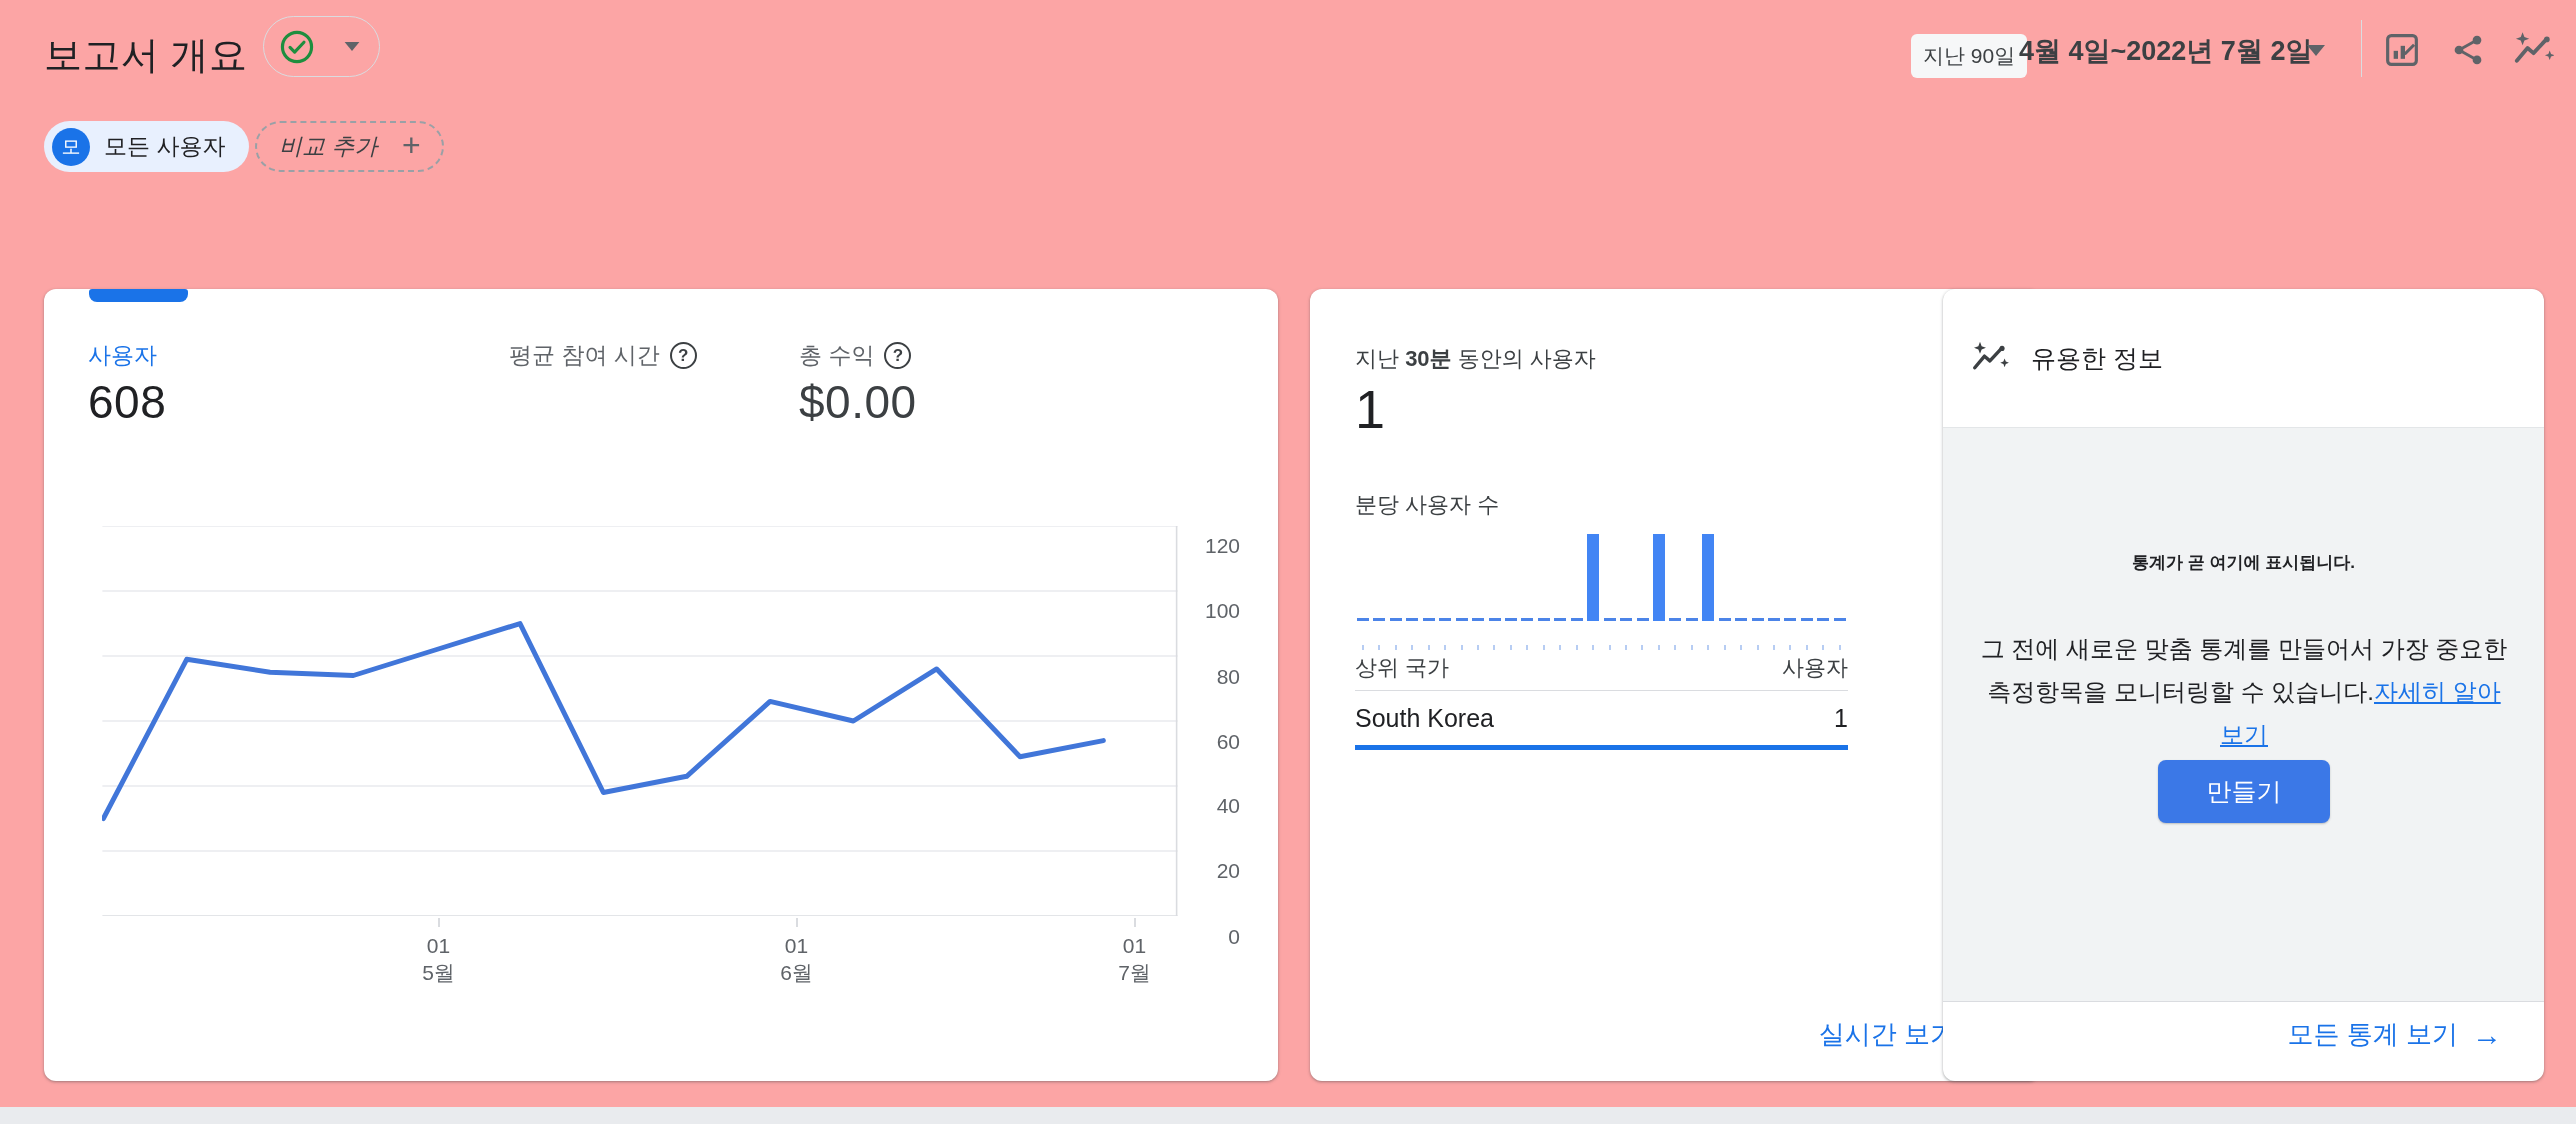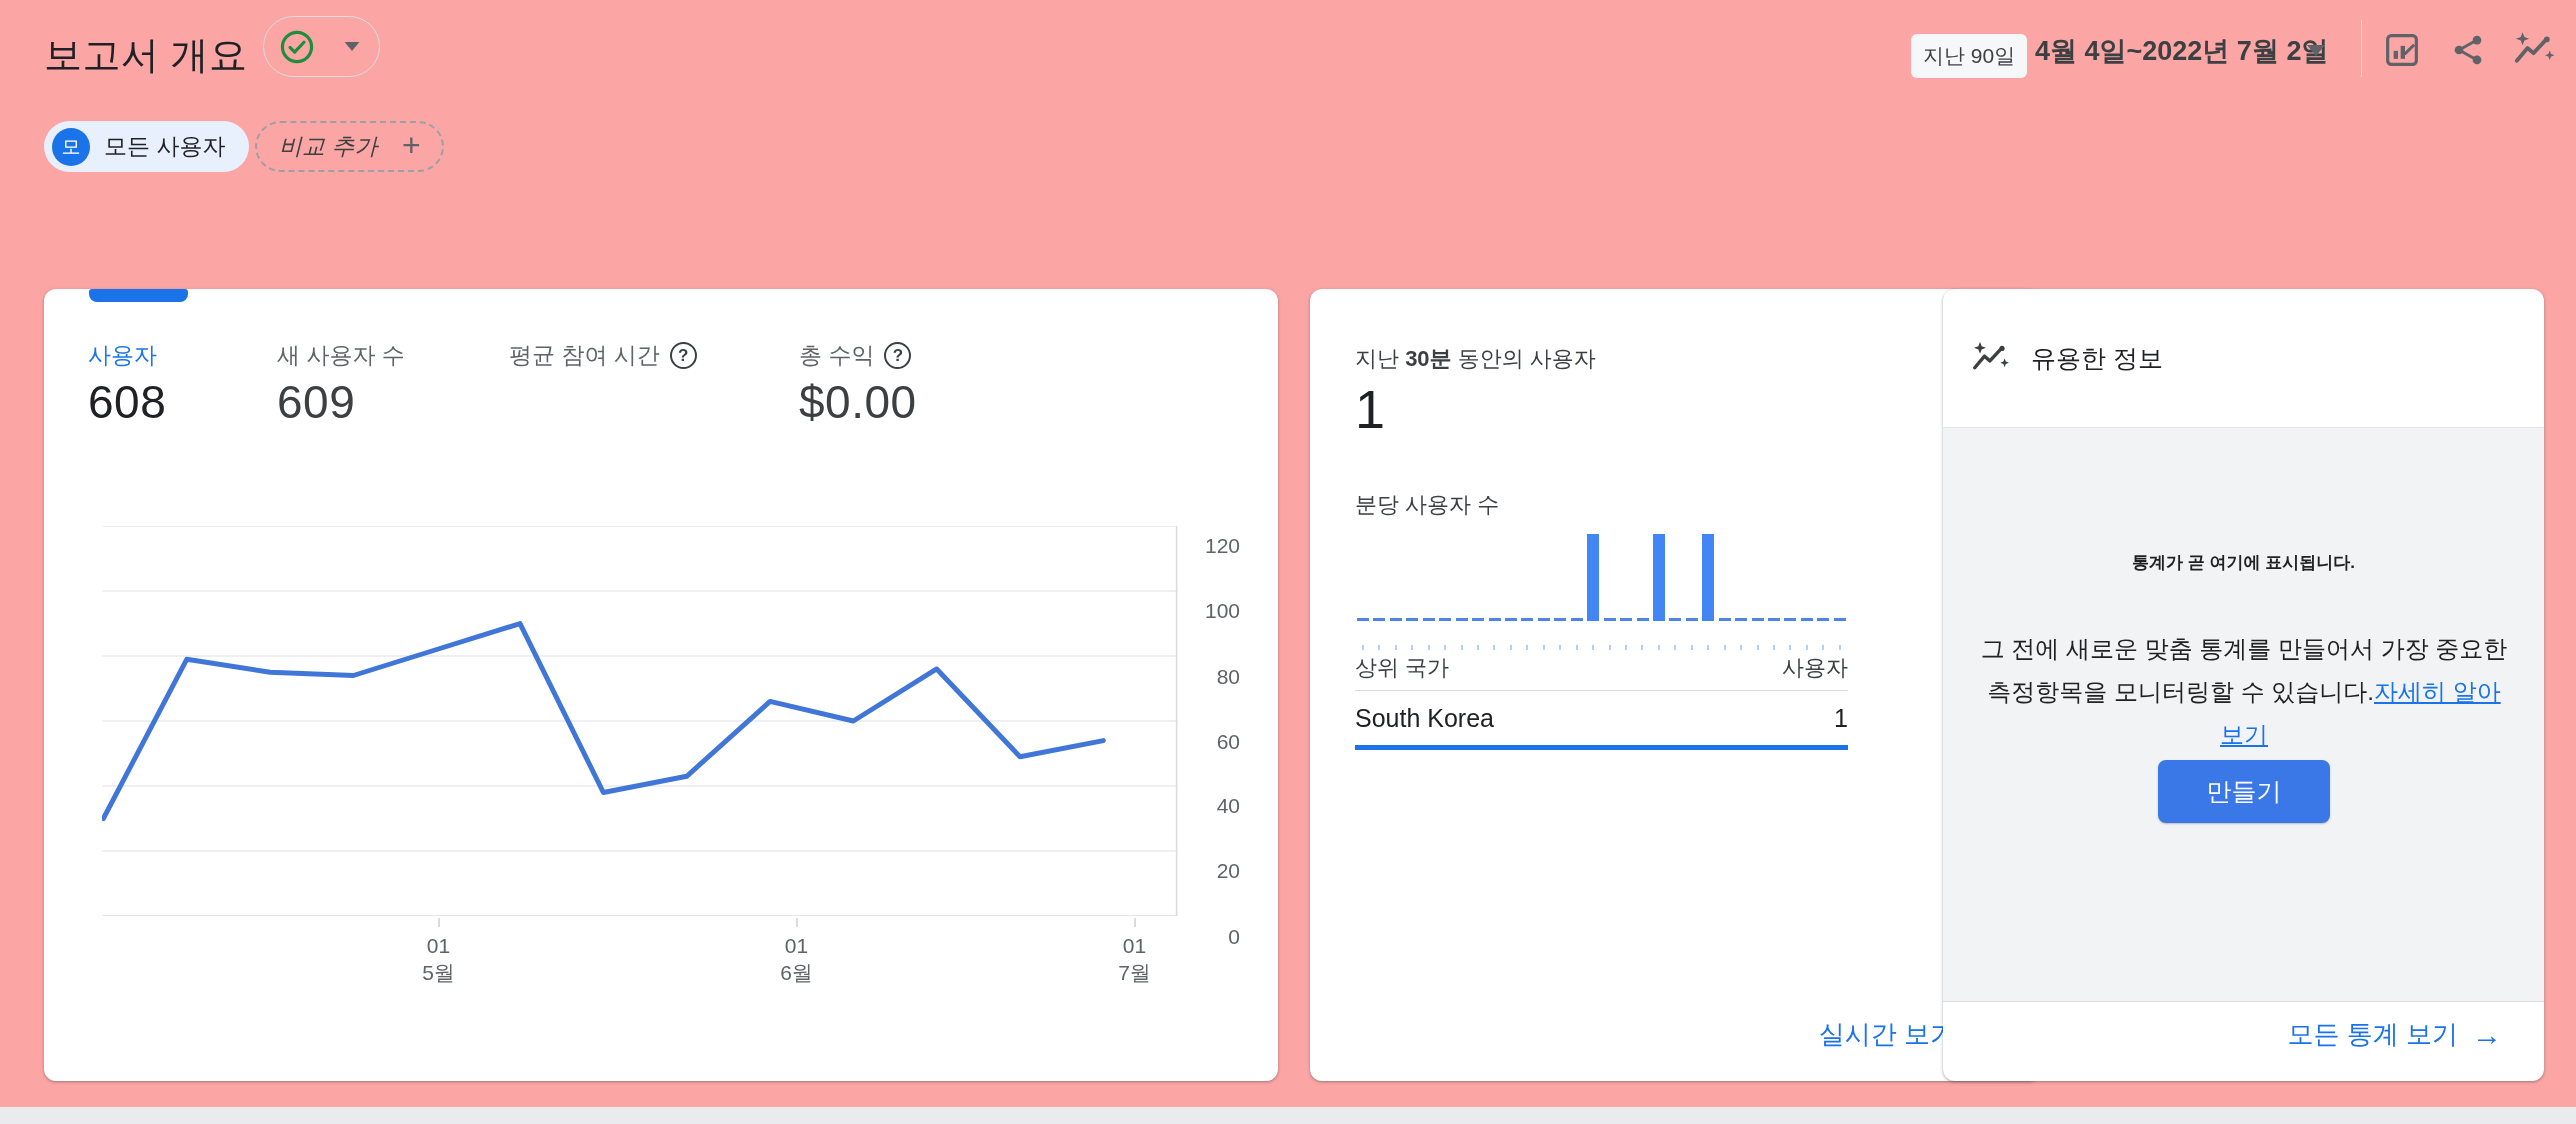--- a/index.html
+++ b/index.html
@@ -7,21 +7,21 @@
   body { font-family:"Liberation Sans","DejaVu Sans",sans-serif; }
   .page { position:relative; width:2576px; height:1125px; background:#fca5a5; overflow:hidden; }
   .abs { position:absolute; }
 
   
   .page-title { left:44px; top:30px; font-size:38px; font-weight:500; color:#202124; letter-spacing:0.5px; }
   .check-pill { left:263px; top:16px; width:117px; height:61px; border:1.5px solid #dadce0; border-radius:31px;
                 display:flex; align-items:center; justify-content:space-between; padding:0 18px 0 14px; cursor:pointer; }
   .caret { width:0; height:0; border-left:9px solid transparent; border-right:9px solid transparent; border-top:11px solid #5f6368; }
   .date-badge { left:1911px; top:34px; background:#f6f7f8; color:#3c4043; font-size:21px; padding:8px 12px; border-radius:6px; }
-  .date-text { left:2019px; top:33px; font-size:27px; font-weight:700; color:#3c4043;margin-left:16px; }
+  .date-text { left:2019px; top:33px; font-size:27px; font-weight:700; color:#3c4043; }
   .date-caret { left:2307px; top:45px; }
   .hdr-divider { left:2361px; top:20px; width:1px; height:57px; background:#dadce0; }
   .hdr-icon { top:28px; width:43px; height:43px; display:flex; align-items:center; justify-content:center; cursor:pointer; }
 
   
   .chip-all { left:44px; top:121px; height:51px; background:#e8f0fe; border-radius:26px;
               display:flex; align-items:center; gap:14px; padding:0 24px 0 8px; cursor:pointer; }
   .chip-circle { width:38px; height:38px; border-radius:50%; background:#1a73e8; color:#fff; font-size:19px;
                  display:flex; align-items:center; justify-content:center; }
   .chip-all-label { font-size:23px; color:#202124; }
@@ -134,24 +134,20 @@
     <span class="chip-add-label">비교 추가</span>
     <span class="plus-glyph">+</span>
   </div>
 
   <div class="card card-metrics">
     <div class="abs tab-indicator"></div>
 
     <div class="abs metric active" style="left:44px">
       <div class="metric-label">사용자</div>
       <div class="metric-value">608</div>
-    </div>
-    <div class="abs metric" style="left:233px">
-      <div class="metric-label">새 사용자 수</div>
-      <div class="metric-value">609</div>
     </div>
     <div class="abs metric" style="left:465px">
       <div class="metric-label">
         <span>평균 참여 시간</span>
         <span class="help-icon">?</span>
       </div>
     </div>
     <div class="abs metric" style="left:755px">
       <div class="metric-label">
         <span>총 수익</span>

